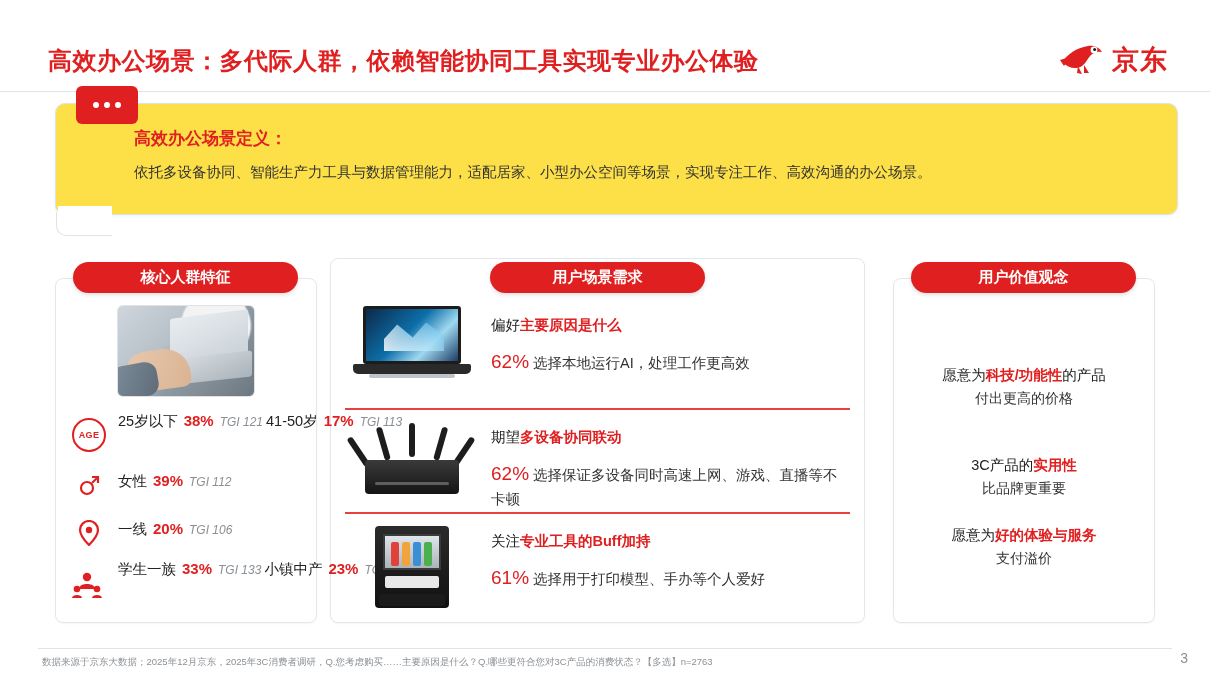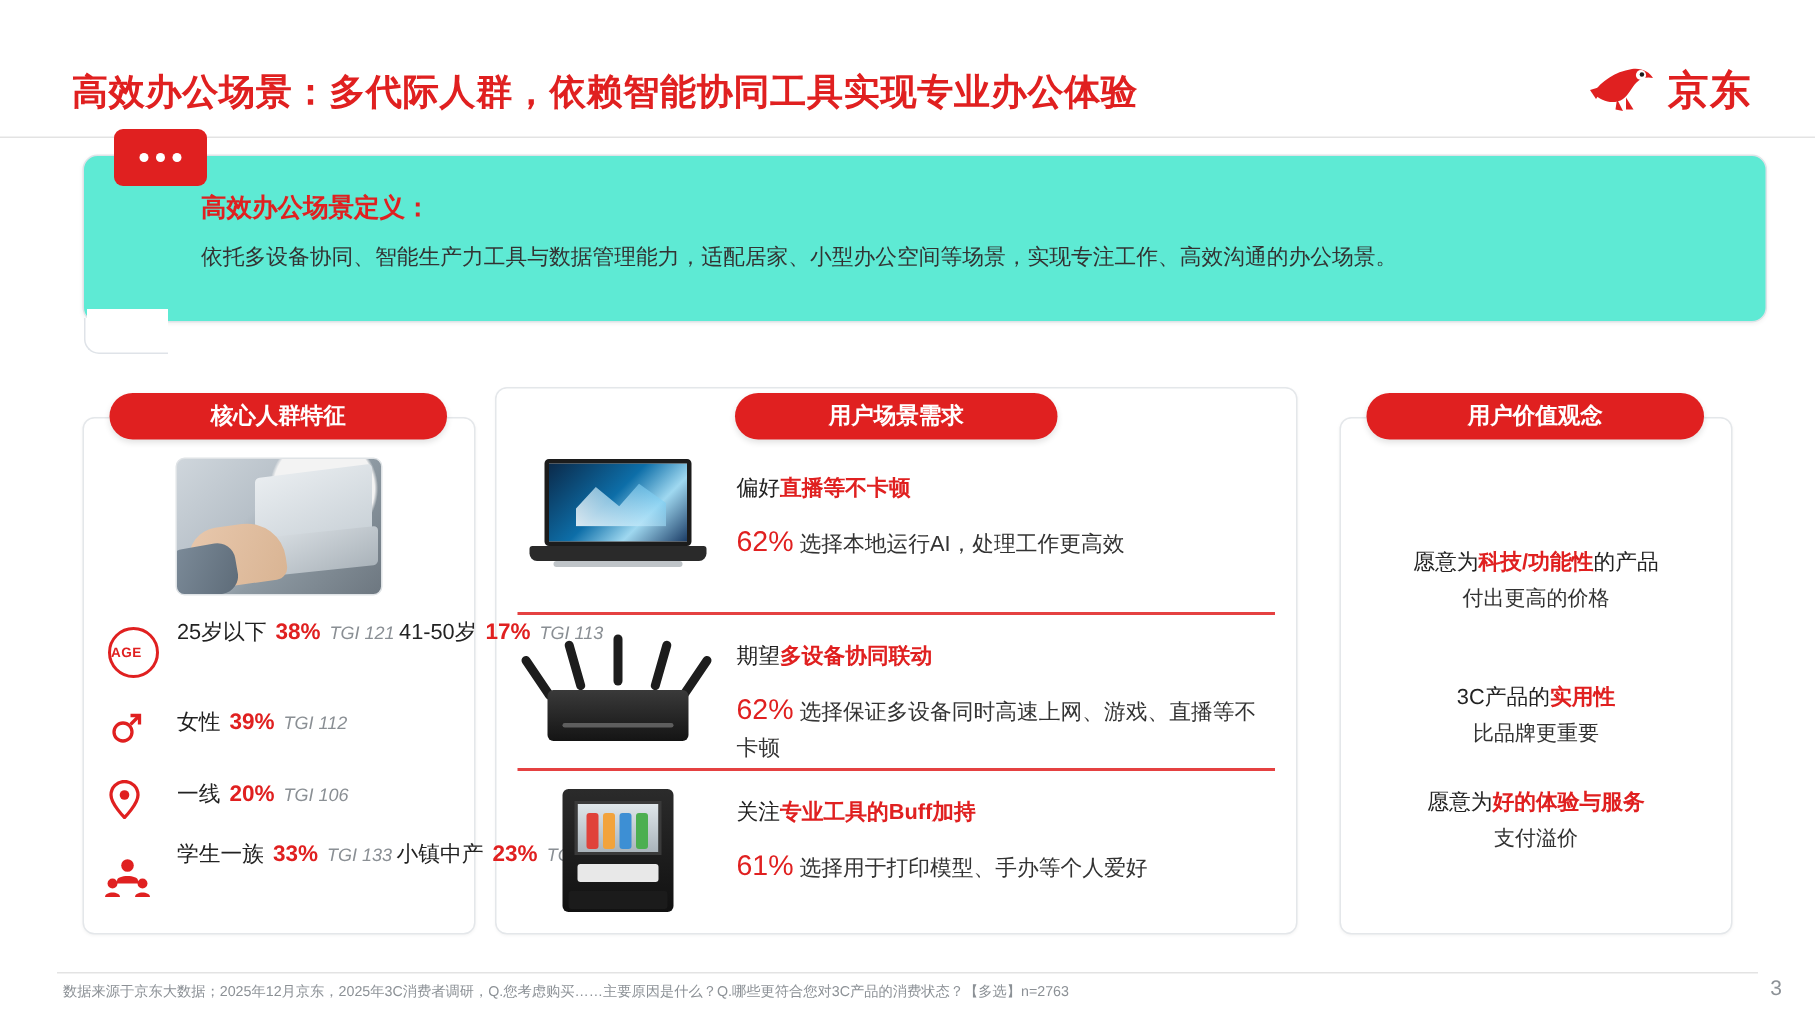--- a/index.html
+++ b/index.html
@@ -27,21 +27,21 @@
   .logo-dog { width: 48px; height: 38px; position: relative; }
   .logo-text { font-size: 27px; font-weight: bold; color: #e02020; letter-spacing: 1px; }
   .header-rule {
     position: absolute; left: 0; top: 91px; width: 1210px; height: 1px;
     background: #e3e3e3;
   }
 
   
   .callout {
     position: absolute; left: 55px; top: 103px; width: 1123px; height: 112px;
-    background: #5eead4; border: 1px solid #dfe3e8; border-radius: 10px;
+    background: #fde047; border: 1px solid #dfe3e8; border-radius: 10px;
     box-shadow: 0 1px 3px rgba(0,0,0,0.06);
   }
   .callout-tail {
     position: absolute; left: 0px; bottom: -22px; width: 56px; height: 24px;
     border-left: 1px solid #dfe3e8; border-bottom: 1px solid #dfe3e8;
     border-bottom-left-radius: 10px; background: #fff;
   }
   .callout-tail:after{
     content:""; position:absolute; left:1px; top:-6px; width:54px; height:8px; background:#fff;
   }
@@ -108,21 +108,21 @@
     background:linear-gradient(120deg,#7f8e9c,#5d6b78); border-radius:12px;
     transform: rotate(-10deg);
   }
 
   .fact-row {
     position: absolute; left: 72px; display: flex; align-items: center;
     font-size: 14.5px; color: #222; white-space: nowrap;
   }
   .fact-ico {
     position: absolute; width: 34px; height: 34px;
-    display: flex; align-items: center; 
+    display: flex; align-items: center; justify-content: center;
   }
   .fact-lines { display: flex; flex-direction: row; gap: 3px; }
   .fl { display: flex; align-items: baseline; gap: 6px; }
   .pct { color: #e02020; font-weight: bold; font-size: 15px; }
   .tgi { color: #8a8f94; font-size: 12px; font-style: italic; }
 
   .ico-age {
     border: 2.2px solid #e02020; border-radius: 50%; color: #e02020;
     font-size: 9px; font-weight: bold; letter-spacing: .3px;
   }
@@ -350,21 +350,21 @@
   <div class="need-block" style="top:302px;">
     <div class="need-img" style="left:8px; top:0;">
       <div class="lap">
           <span class="scr"></span>
           <span class="kb"></span>
           <span class="foot"></span>
         </div>
     </div>
     <div class="need-txt" style="top:14px;">
       <div class="need-head">
-        <span>偏好</span><b>直播等不卡顿</b>
+        <span>偏好</span><b>主要原因是什么</b>
       </div>
       <div class="need-stat">
         <span class="big">62%</span><span>选择本地运行AI，处理工作更高效</span>
       </div>
     </div>
   </div>
   <div class="need-div" style="top:408px;"></div>
 
   <div class="need-block" style="top:420px;">
     <div class="need-img" style="left:8px; top:0;">

